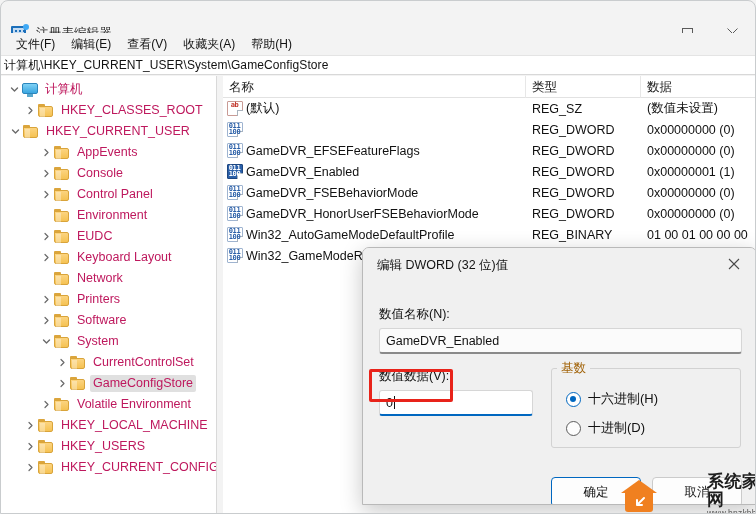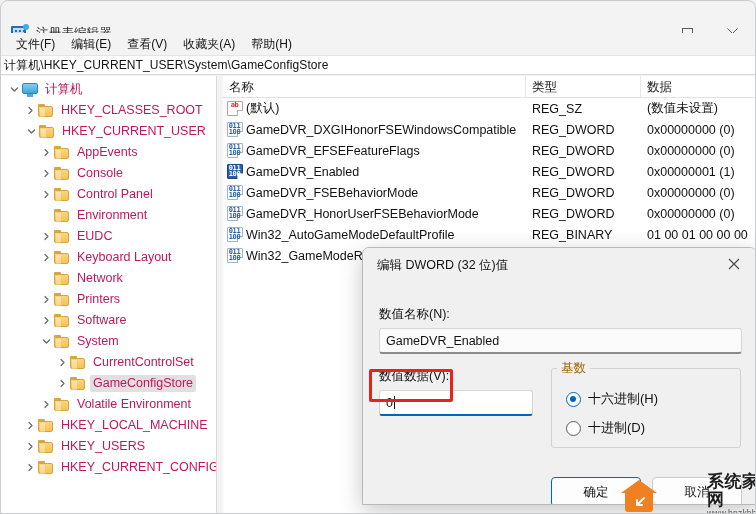--- a/index.html
+++ b/index.html
@@ -550,21 +550,21 @@
                 </svg>
               </span>
               <span class="tnodeicon">
                 <span class="folder-ic">
                   <span class="tab"></span>
                   <span class="body"></span>
                 </span>
               </span>
               <span class="tlabel">HKEY_CLASSES_ROOT</span>
             </div>
-            <div class="node" style="padding-left: 22px;">
+            <div class="node" style="padding-left: 6px;">
               <span class="twisty">
                 <svg width="9" height="9" viewBox="0 0 9 9">
                   <path d="M1.5 3 L4.5 6 L7.5 3" fill="none" stroke="currentColor" stroke-width="1.4" stroke-linecap="round" stroke-linejoin="round"></path>
                 </svg>
               </span>
               <span class="tnodeicon">
                 <span class="folder-ic">
                   <span class="tab"></span>
                   <span class="body"></span>
                 </span>
@@ -809,21 +809,20 @@
               </div>
               <div class="cell type">REG_SZ</div>
               <div class="cell data">(数值未设置)</div>
             </div>
             <div class="lv-row">
               <div class="cell name">
                 <span class="ic bin">
                   <span class="sheet"></span>
                   <span class="lbl">011<br>100</span>
                 </span>
-                <span class="nm">GameDVR_DXGIHonorFSEWindowsCompatible</span>
               </div>
               <div class="cell type">REG_DWORD</div>
               <div class="cell data">0x00000000 (0)</div>
             </div>
             <div class="lv-row">
               <div class="cell name">
                 <span class="ic bin">
                   <span class="sheet"></span>
                   <span class="lbl">011<br>100</span>
                 </span>

